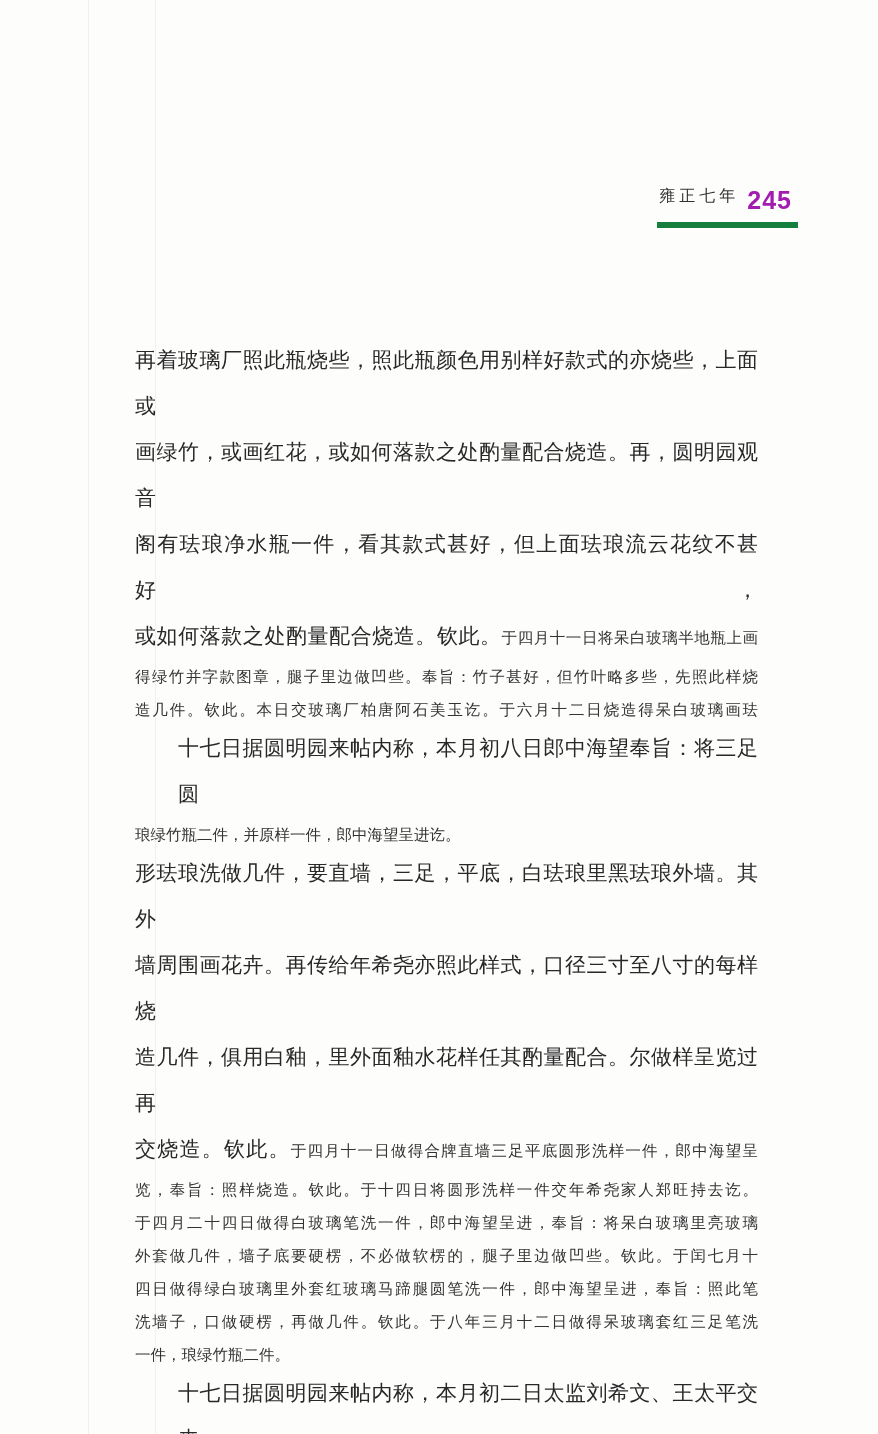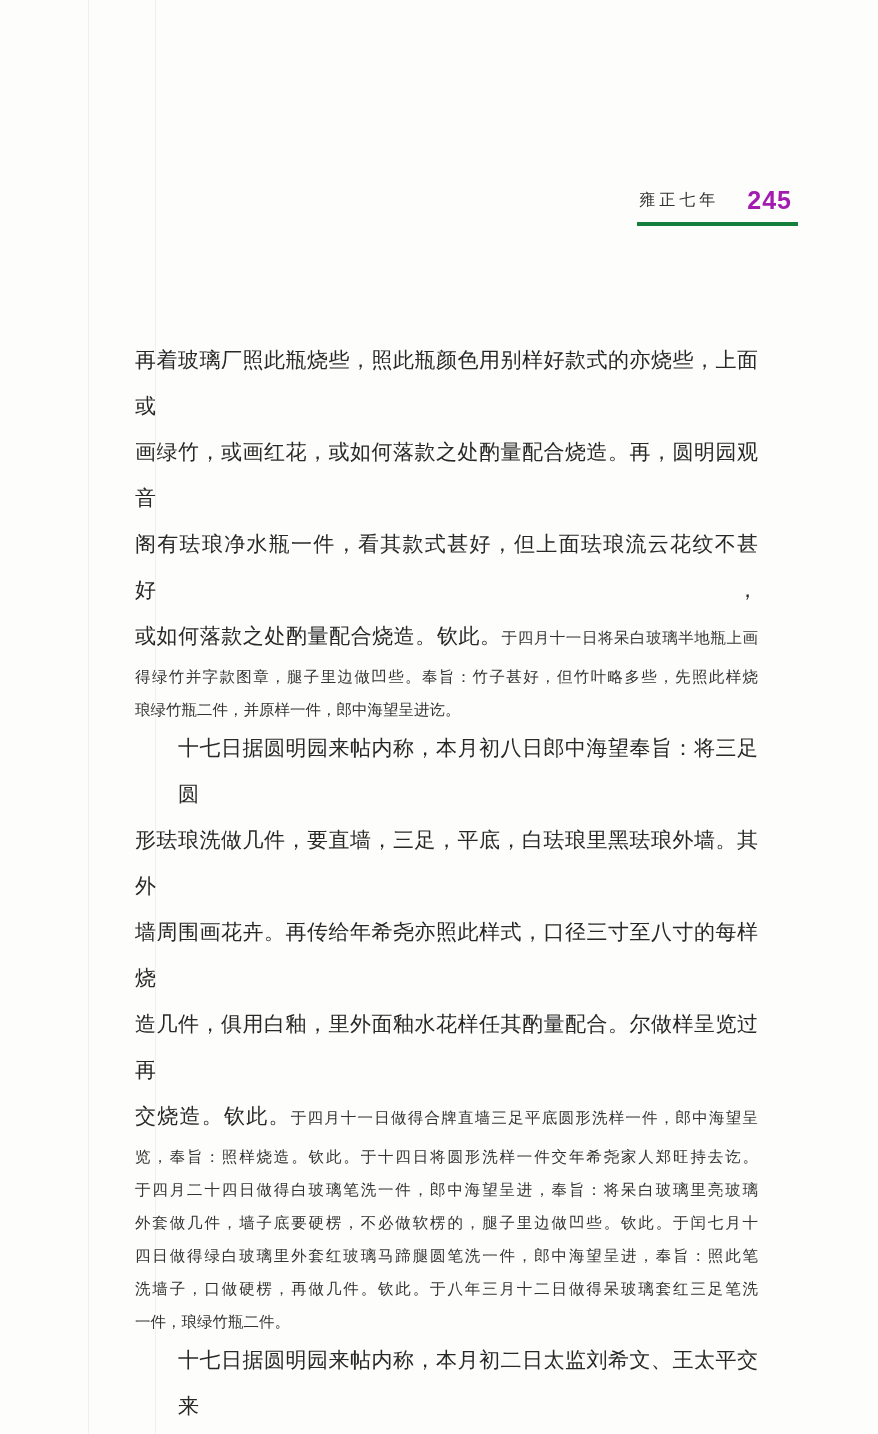--- a/index.html
+++ b/index.html
@@ -23,23 +23,23 @@
     background: #f0f0ee;
   }
   .page-edge.left { left: 88px; }
   .page-edge.right { left: 155px; }
 
   .running-header {
     position: absolute;
     top: 186px;
     right: 80px;
     display: flex;
-    align-items: center;
-    gap: 28px;
-    border-bottom: 4px solid #15803d;
+    align-items: flex-start;
+    gap: 8px;
+    border-bottom: 6px solid #15803d;
     padding: 0 6px 7px 2px;
   }
   .running-header .chapter {
     font-size: 16px;
     letter-spacing: 4px;
     color: #333;
   }
   .running-header .pagenum {
     font-family: "Liberation Sans", sans-serif;
     font-weight: bold;
@@ -86,22 +86,23 @@
   <span class="chapter">雍正七年</span>
   <span class="pagenum">245</span>
 </div>
 
 <div class="doc-body">
     <div class="line line-large"><span class="seg-large">再着玻璃厂照此瓶烧些，照此瓶颜色用别样好款式的亦烧些，上面或</span></div>
     <div class="line line-large"><span class="seg-large">画绿竹，或画红花，或如何落款之处酌量配合烧造。再，圆明园观音</span></div>
     <div class="line line-large"><span class="seg-large">阁有珐琅净水瓶一件，看其款式甚好，但上面珐琅流云花纹不甚好，</span></div>
     <div class="line line-large"><span class="seg-large">或如何落款之处酌量配合烧造。钦此。</span><span class="seg-small">于四月十一日将呆白玻璃半地瓶上画</span></div>
     <div class="line line-small"><span class="seg-small">得绿竹并字款图章，腿子里边做凹些。奉旨：竹子甚好，但竹叶略多些，先照此样烧</span></div>
+    <div class="line line-small"><span class="seg-small">造几件。钦此。本日交玻璃厂柏唐阿石美玉讫。于六月十二日烧造得呆白玻璃画珐</span></div>
+    <div class="line line-large indent"><span class="seg-large">十七日据圆明园来帖内称，本月初八日郎中海望奉旨：将三足圆</span></div>
     <div class="line line-small last"><span class="seg-small">琅绿竹瓶二件，并原样一件，郎中海望呈进讫。</span></div>
-    <div class="line line-large indent"><span class="seg-large">十七日据圆明园来帖内称，本月初八日郎中海望奉旨：将三足圆</span></div>
     <div class="line line-large"><span class="seg-large">形珐琅洗做几件，要直墙，三足，平底，白珐琅里黑珐琅外墙。其外</span></div>
     <div class="line line-large"><span class="seg-large">墙周围画花卉。再传给年希尧亦照此样式，口径三寸至八寸的每样烧</span></div>
     <div class="line line-large"><span class="seg-large">造几件，俱用白釉，里外面釉水花样任其酌量配合。尔做样呈览过再</span></div>
     <div class="line line-large"><span class="seg-large">交烧造。钦此。</span><span class="seg-small">于四月十一日做得合牌直墙三足平底圆形洗样一件，郎中海望呈</span></div>
     <div class="line line-small"><span class="seg-small">览，奉旨：照样烧造。钦此。于十四日将圆形洗样一件交年希尧家人郑旺持去讫。</span></div>
     <div class="line line-small"><span class="seg-small">于四月二十四日做得白玻璃笔洗一件，郎中海望呈进，奉旨：将呆白玻璃里亮玻璃</span></div>
     <div class="line line-small"><span class="seg-small">外套做几件，墙子底要硬楞，不必做软楞的，腿子里边做凹些。钦此。于闰七月十</span></div>
     <div class="line line-small"><span class="seg-small">四日做得绿白玻璃里外套红玻璃马蹄腿圆笔洗一件，郎中海望呈进，奉旨：照此笔</span></div>
     <div class="line line-small"><span class="seg-small">洗墙子，口做硬楞，再做几件。钦此。于八年三月十二日做得呆玻璃套红三足笔洗</span></div>
     <div class="line line-small last"><span class="seg-small">一件，琅绿竹瓶二件。</span></div>

